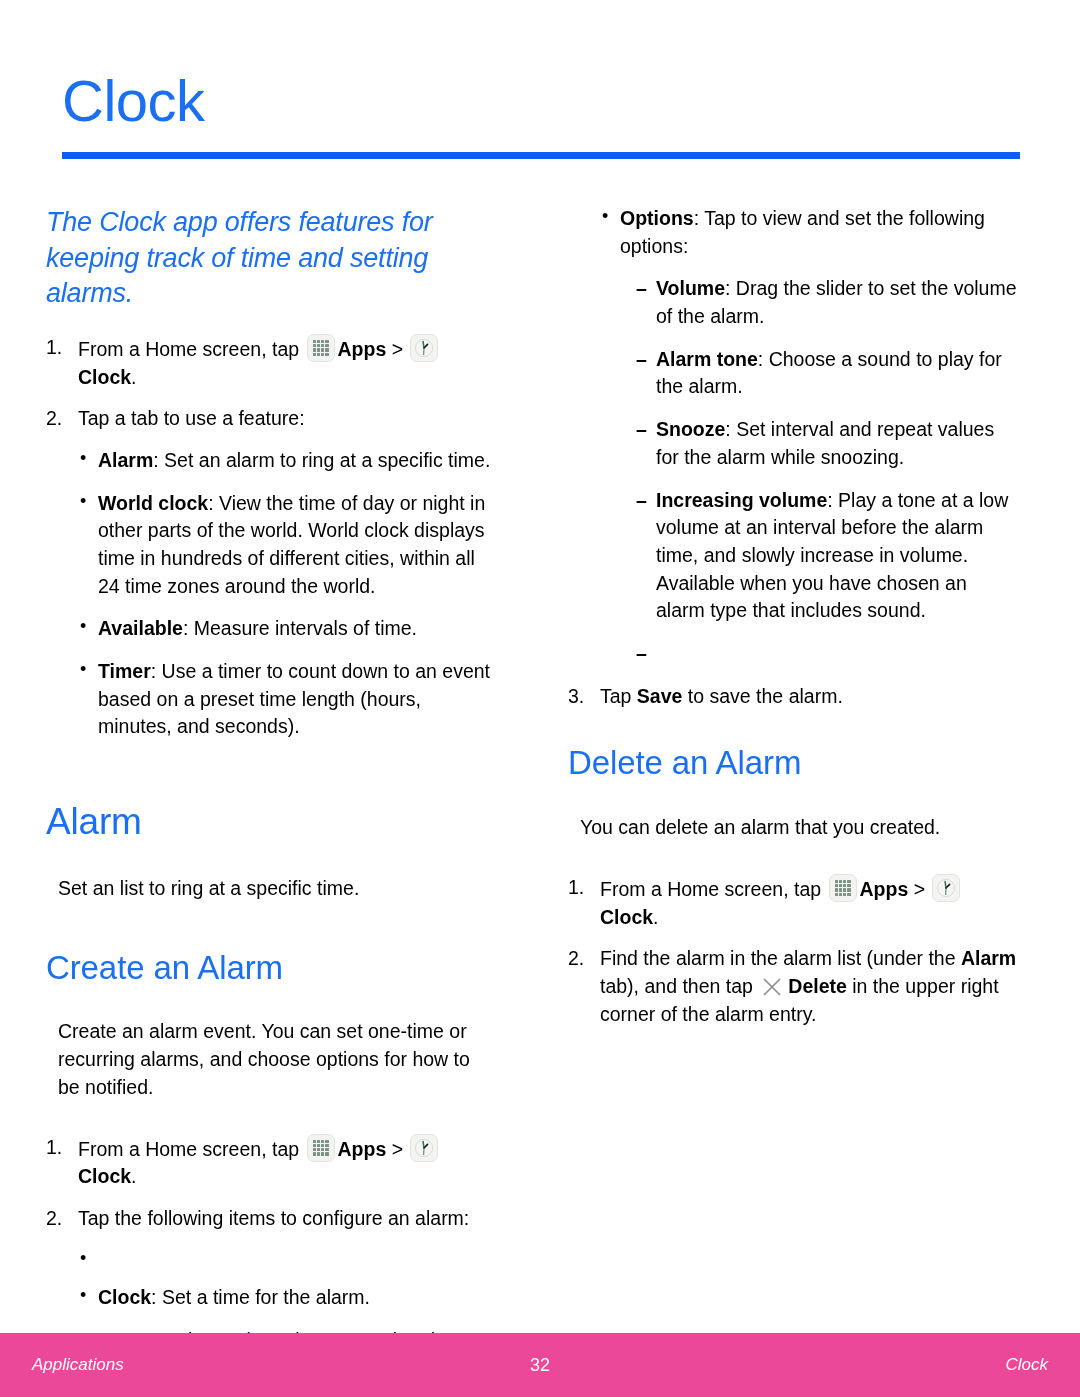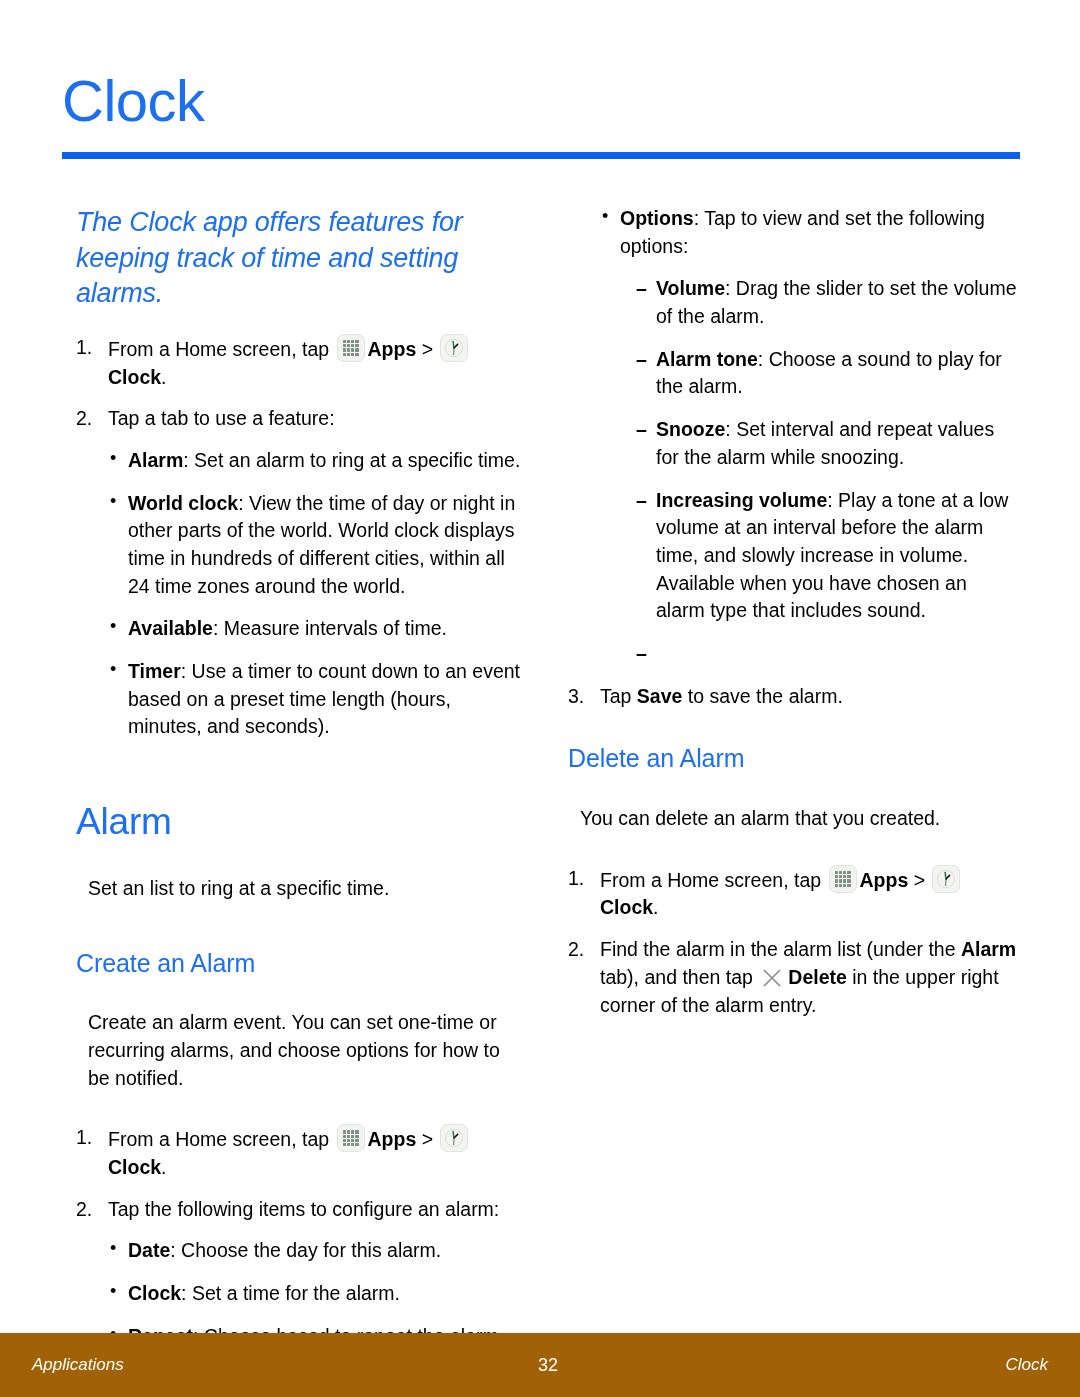--- a/index.html
+++ b/index.html
@@ -35,21 +35,21 @@
     height: 7px;
     background: #0a5ff0;
   }
 
   
   .col {
     position: absolute;
     top: 205px;
     width: 452px;
   }
-  .col-left  { left: 76px;  }
+  .col-left  { left: 46px;  }
   .col-right { left: 568px; }
 
   
   .lede {
     font-size: 27px;
     font-style: italic;
     color: #1a6ff2;
     line-height: 1.32;
     font-weight: 400;
     margin: 0 0 22px 0;
@@ -58,21 +58,21 @@
 
   h2.section {
     font-size: 37px;
     font-weight: 400;
     color: #1a6ff2;
     margin: 0;
     line-height: 1.1;
     letter-spacing: -0.2px;
   }
   h3.subsection {
-    font-size: 25px;
+    font-size: 33px;
     font-weight: 400;
     color: #1a6ff2;
     margin: 0;
     line-height: 1.15;
     letter-spacing: -0.1px;
   }
 
   p.body {
     font-size: 19.5px;
     line-height: 1.42;
@@ -174,21 +174,21 @@
     margin: 0 4px 0 2px;
   }
 
   
   .footer {
     position: absolute;
     left: 0;
     bottom: 0;
     width: 1080px;
     height: 64px;
-    background: #a16207;
+    background: #ec4899;
   }
   .footer-inner {
     position: relative;
     width: 100%;
     height: 100%;
   }
   .footer-left, .footer-right, .footer-center {
     position: absolute;
     top: 50%;
     transform: translateY(-50%);
@@ -196,21 +196,20 @@
     font-size: 17px;
     font-style: italic;
   }
   .footer-left  { left: 32px; }
   .footer-right { right: 32px; }
   .footer-center {
     left: 50%;
     transform: translate(-50%, -50%);
     font-style: normal;
     font-size: 18px;
-    margin-left: 8px;
   }
 </style>
 </head>
 <body>
 
 <div class="page-title">Clock</div>
 <div class="title-rule"></div>
 
 <div class="col col-left">
 
@@ -303,21 +302,20 @@
           </svg></span><b>Clock</b><span>.</span></span>
   </div>
 
   <div class="step">
     <span class="step-num">2.</span>
     <span class="step-body">Tap the following items to configure an alarm:</span>
   </div>
 
   <div class="bullet">
     <span class="bullet-mark">•</span>
-    <span class="bullet-body"><b>Date</b><span>: Choose the day for this alarm.</span></span>
   </div>
   <div class="bullet">
     <span class="bullet-mark">•</span>
     <span class="bullet-body"><b>Clock</b><span>: Set a time for the alarm.</span></span>
   </div>
   <div class="bullet">
     <span class="bullet-mark">•</span>
     <span class="bullet-body"><b>Repeat</b><span>: Choose based to repeat the alarm.</span></span>
   </div>
 

